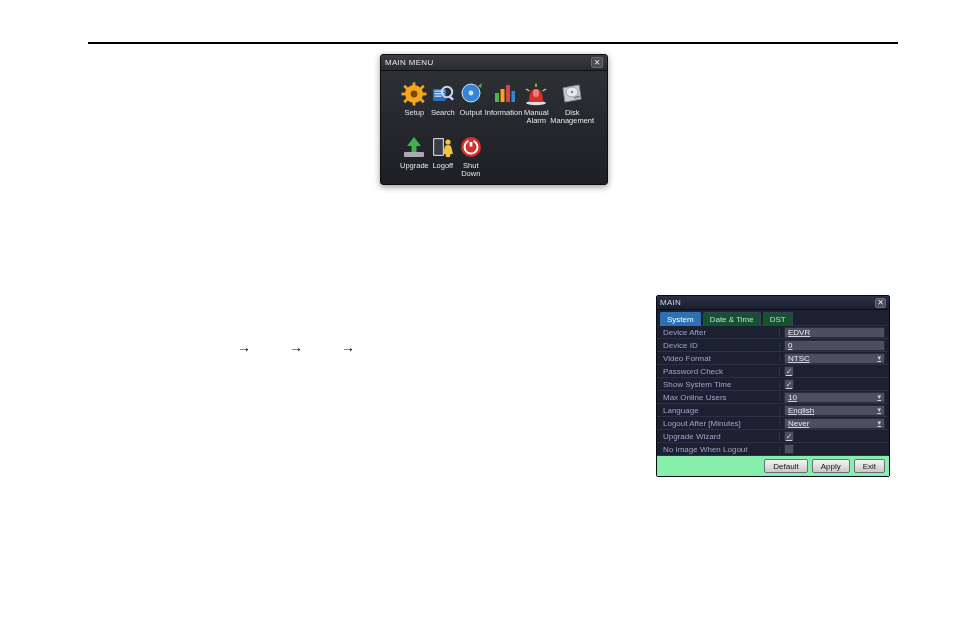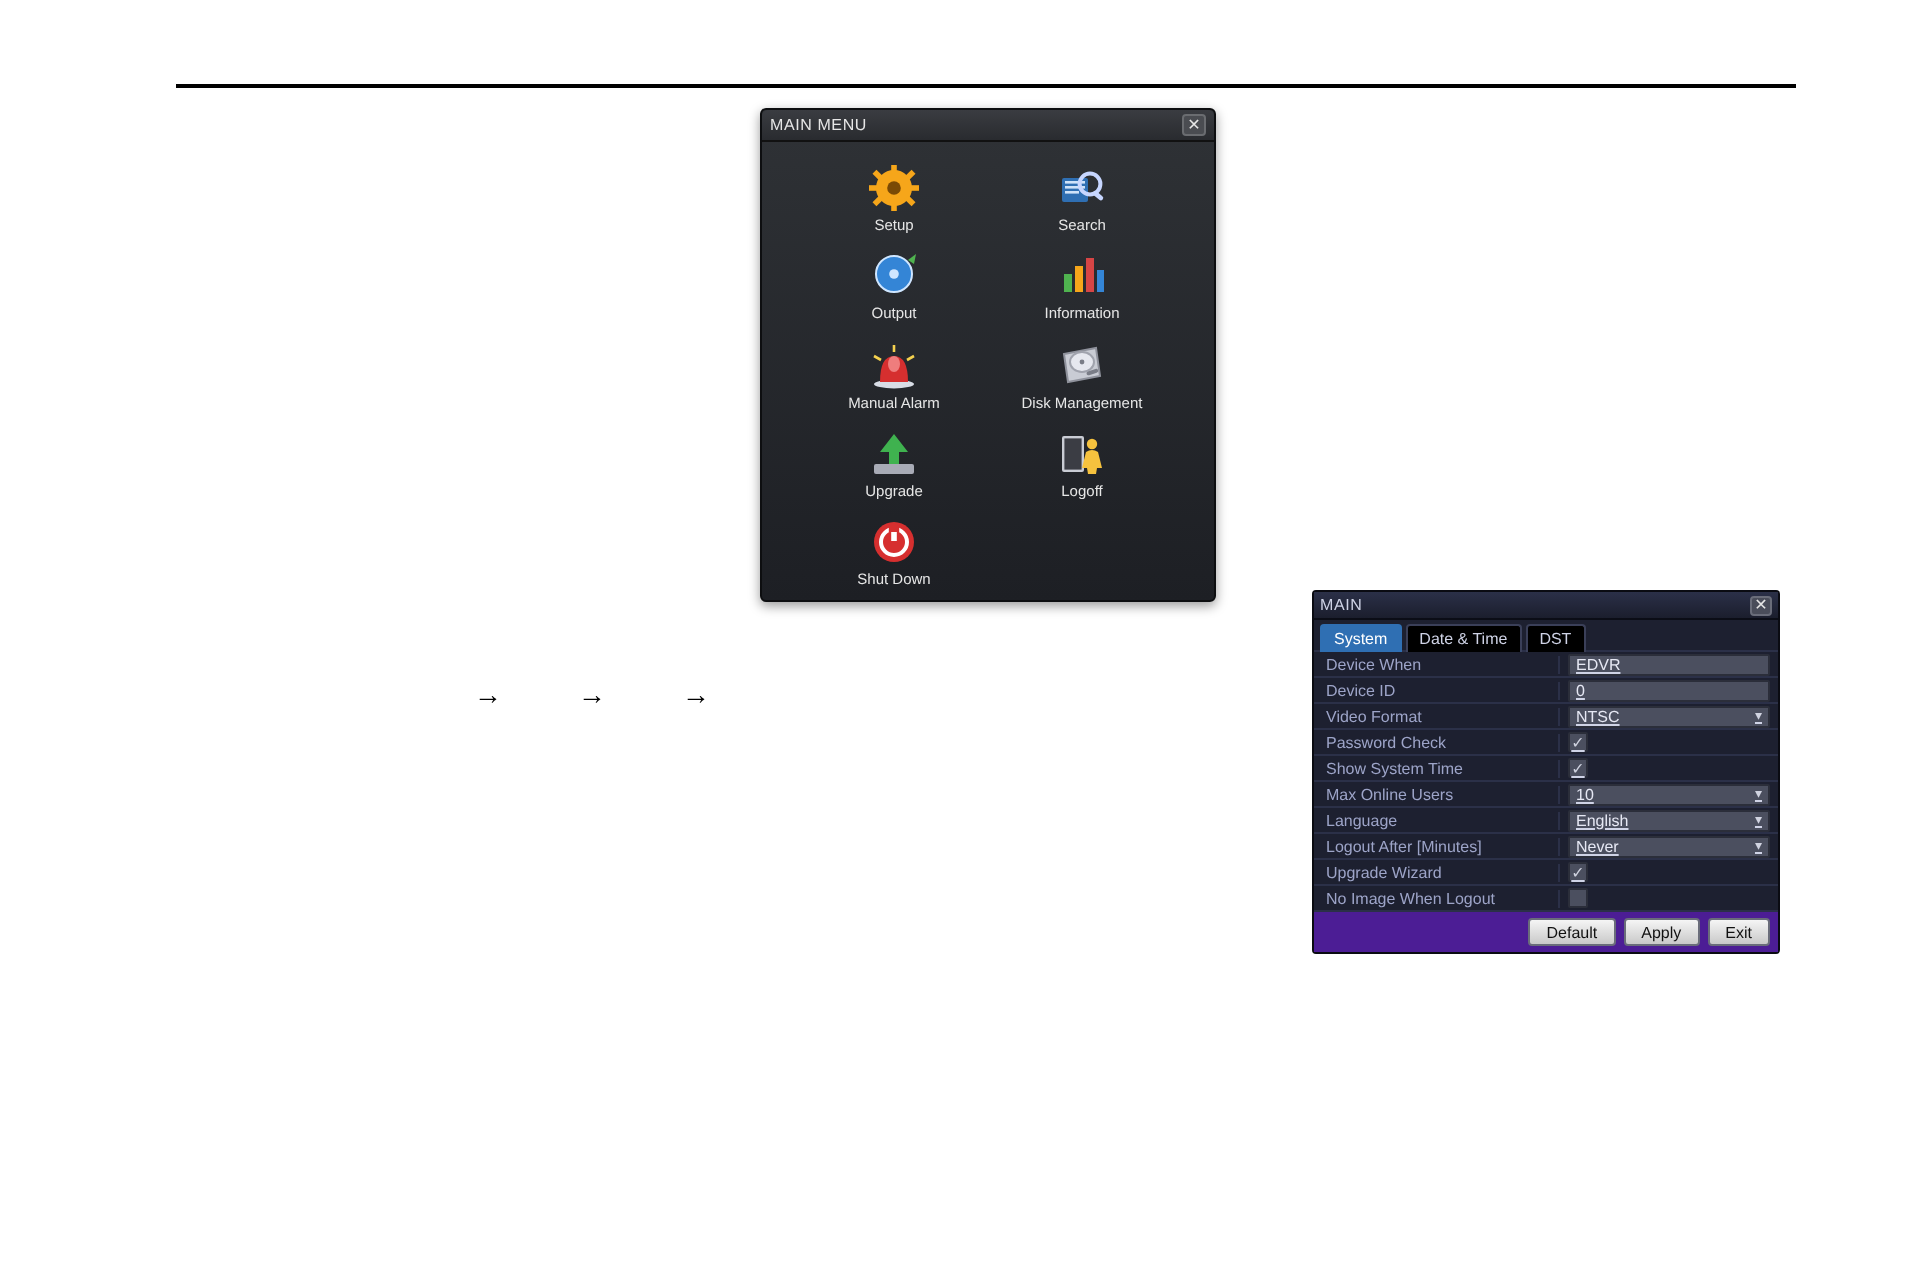--- a/index.html
+++ b/index.html
@@ -47,21 +47,21 @@
     width: 12px; height: 11px;
     background: #4a4c51;
     border: 1px solid #6a6c70;
     border-radius: 2px;
     display: flex; align-items: center; justify-content: center;
     font-size: 8px; color: #e6e6e6;
     cursor: pointer;
   }
   .mm-grid {
     display: grid;
-    grid-template-columns: repeat(2, 1fr);
+    grid-template-columns: repeat(6, 1fr);
     gap: 2px 0;
     padding: 6px 19px 4px;
   }
   .mm-item {
     display: flex;
     flex-direction: column;
     align-items: center;
     gap: 2px;
     padding: 4px 0 2px;
     cursor: pointer;
@@ -104,21 +104,21 @@
     cursor: pointer;
   }
   .tabs {
     display: flex;
     gap: 2px;
     padding: 2px 3px 0;
   }
   .tab {
     padding: 2px 6px;
     font-size: 8px;
-    background: #000000;
+    background: #14532d;
     border: 1px solid #3a3f58;
     border-bottom: none;
     border-radius: 2px 2px 0 0;
     color: #cfd3e6;
     cursor: pointer;
   }
   .tab.active {
     background: #2f6fb3;
     color: #fff;
     border-color: #2f6fb3;
@@ -174,21 +174,21 @@
     border-radius: 1px;
     display: flex; align-items: center; justify-content: center;
     font-size: 8px;
     color: #d0d3e0;
   }
   .bw-footer {
     display: flex;
     justify-content: flex-end;
     gap: 4px;
     padding: 3px 4px;
-    background: #4c1d95;
+    background: #86efac;
   }
   .bw-btn {
     height: 14px;
     padding: 0 8px;
     font-size: 8px;
     background: linear-gradient(#f5f5f5, #c9c9c9);
     border: 1px solid #6a6d7a;
     border-radius: 2px;
     color: #111;
     display: flex; align-items: center;
@@ -355,21 +355,21 @@
     <span class="bw-close">✕</span>
   </div>
   <div class="tabs">
     <span class="tab active">System</span>
     <span class="tab">Date &amp; Time</span>
     <span class="tab">DST</span>
   </div>
   <div class="bw-body">
 
     <div class="bw-row">
-      <div class="bw-label">Device When</div>
+      <div class="bw-label">Device After</div>
       <div class="bw-value">
           <div class="bw-field">
             <span>EDVR</span>
           </div>
         </div>
     </div>
 
     <div class="bw-row">
       <div class="bw-label">Device ID</div>
       <div class="bw-value">

